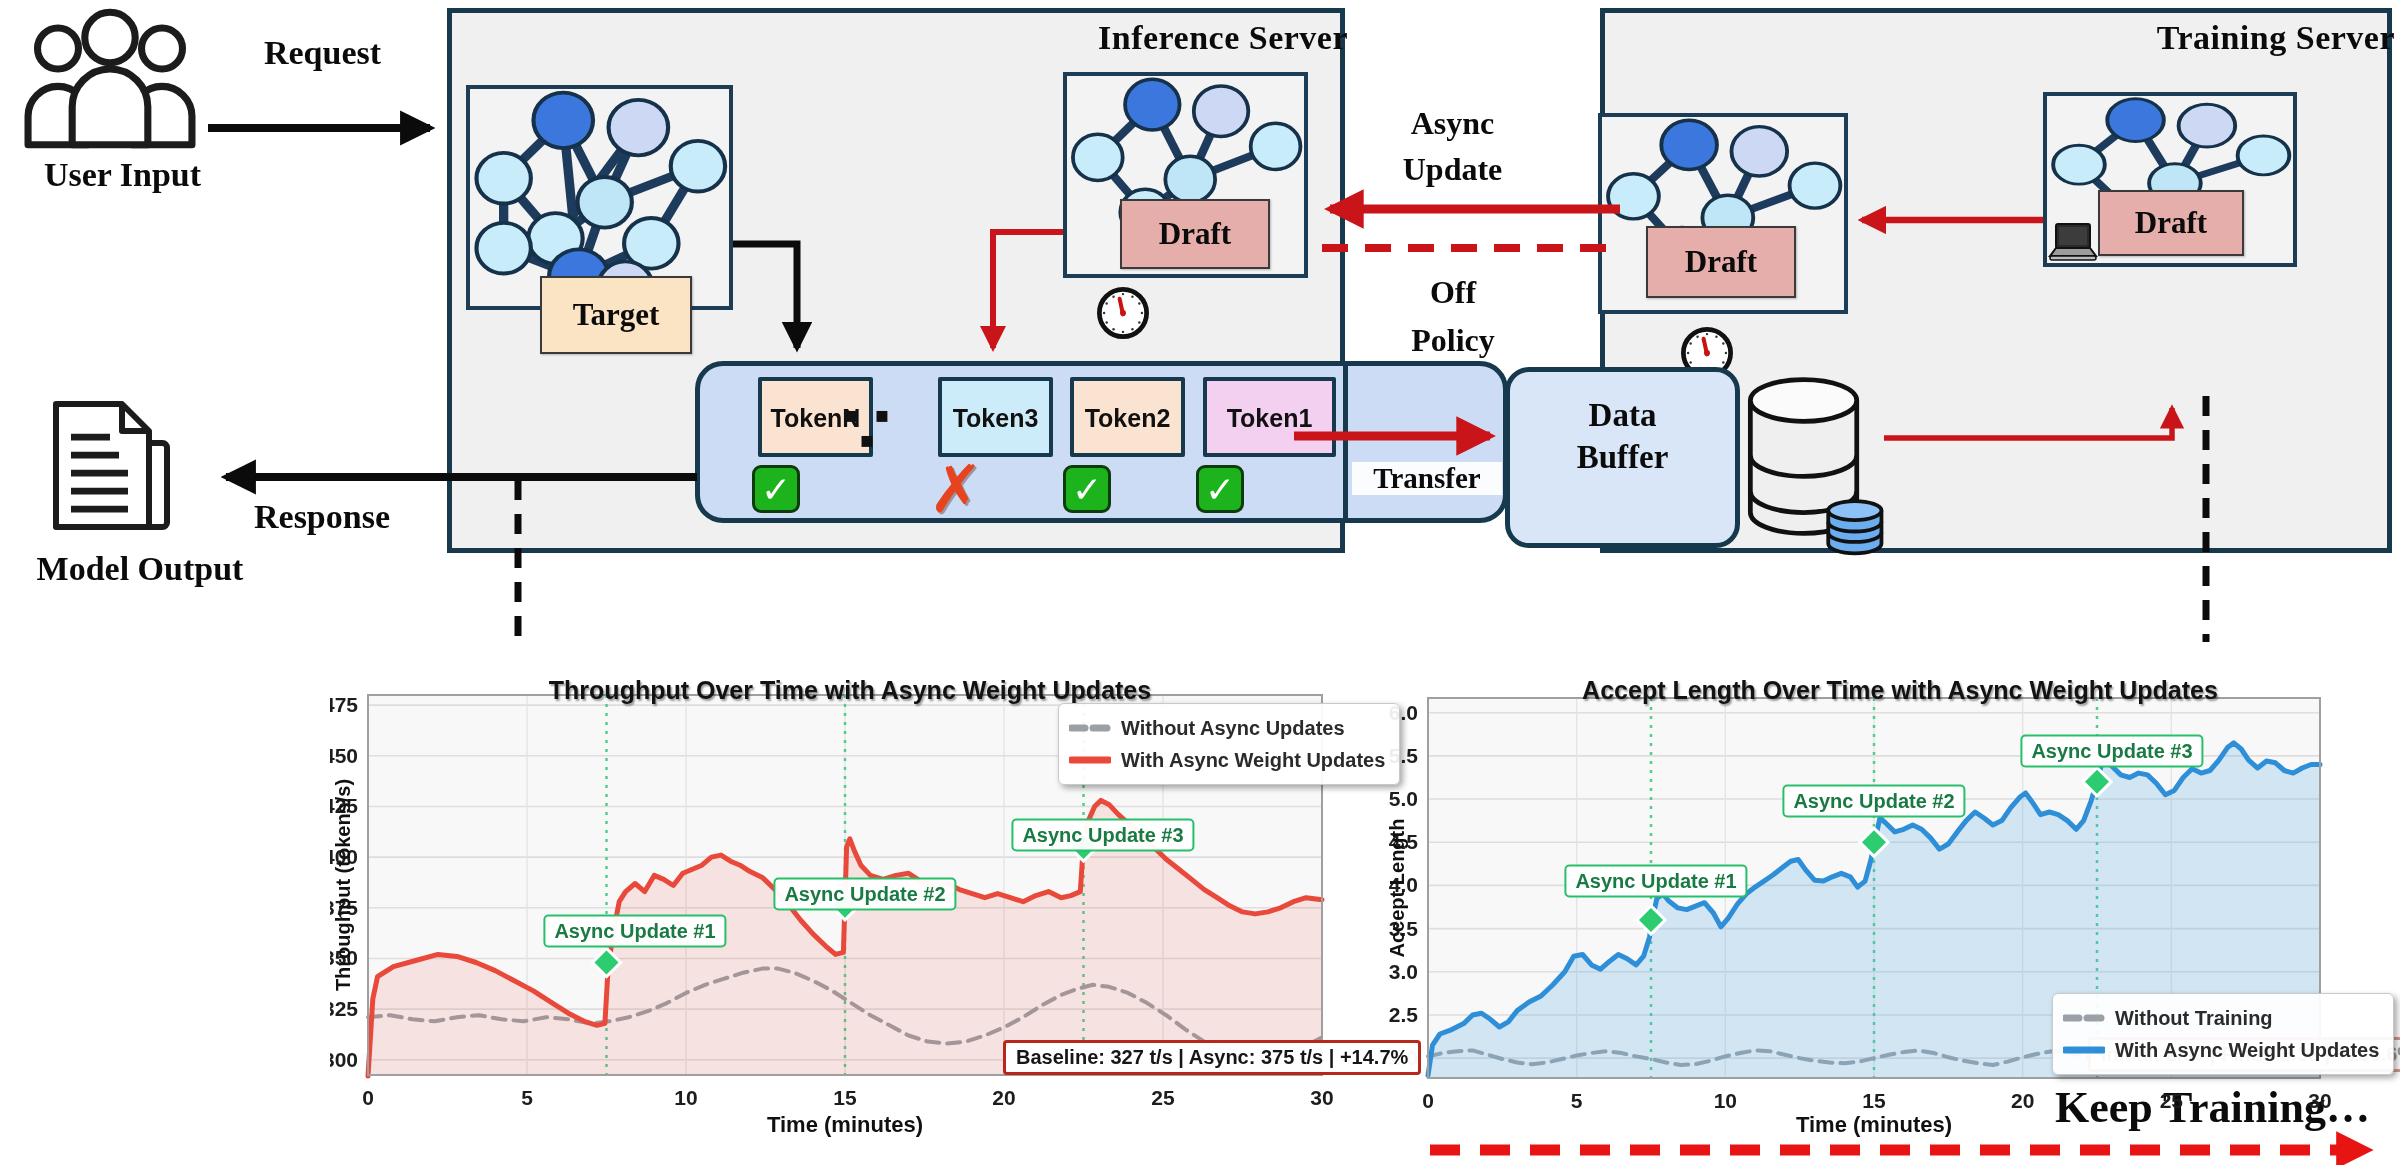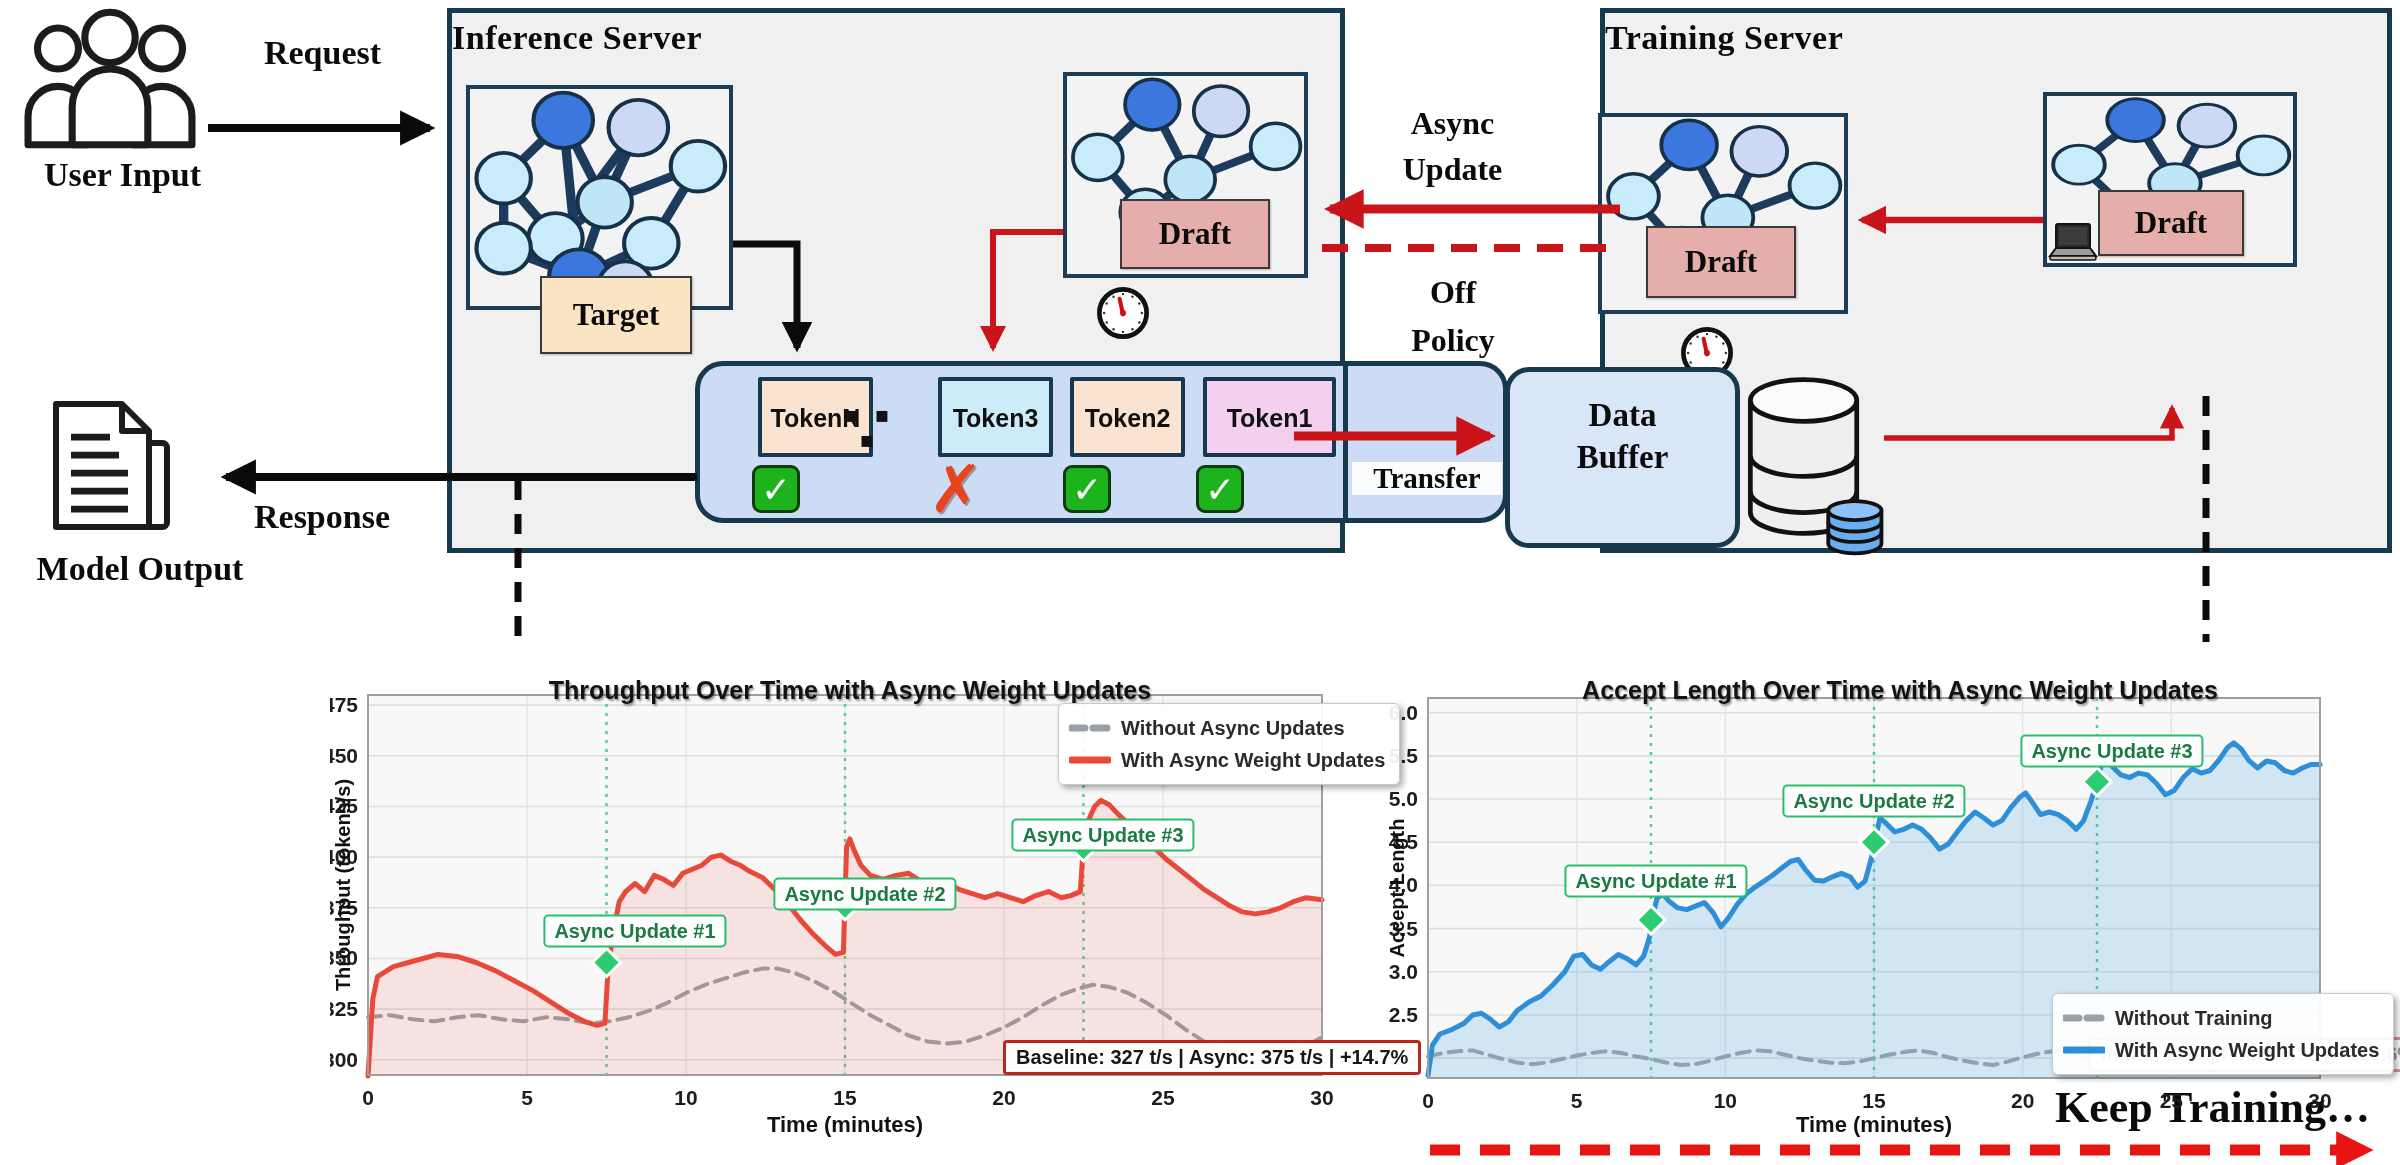--- a/index.html
+++ b/index.html
@@ -1,21 +1,21 @@
 <!DOCTYPE html>
 <html><head>
 <meta charset="utf-8">
 <style>
   html,body{margin:0;padding:0;background:#fff;}
   #stage{position:relative;width:2400px;height:1165px;background:#ffffff;overflow:hidden;
          font-family:"Liberation Serif","DejaVu Serif",serif;color:#111;}
   .abs{position:absolute;}
   .serif-b{font-family:"Liberation Serif","DejaVu Serif",serif;font-weight:bold;color:#0b0b0b;}
   .server{background:#f0f0f1;border:5px solid #16394e;box-sizing:border-box;}
-  .server-title{width:100%;text-align:left;font-size:34px;letter-spacing:.5px;}
+  .server-title{width:100%;text-align:right;font-size:34px;letter-spacing:.5px;margin-left:8px;}
   .netbox{background:#f3f3f4;border:4px solid #1d3c55;box-sizing:border-box;}
   .modelbox{box-sizing:border-box;border:2px solid #3a3a3a;text-align:center;
             font-size:31px;font-weight:bold;box-shadow:1px 1px 2px rgba(0,0,0,.25);}
   .token{box-sizing:border-box;border:4px solid #16394e;border-radius:2px;text-align:center;
          font-family:"Liberation Sans","DejaVu Sans",sans-serif;font-weight:bold;font-size:25px;color:#111;margin-left:40px;}
   .check{width:48px;height:48px;border-radius:9px;background:#1db31d;border:3px solid #0c3c0c;
          color:#fff;font-size:36px;font-weight:bold;text-align:center;line-height:44px;box-sizing:border-box;
          font-family:"DejaVu Sans",sans-serif;}
   .cross{color:#e8431f;font-size:66px;font-weight:bold;line-height:56px;text-align:center;
          font-family:"DejaVu Sans",sans-serif;text-shadow:2px 2px 0 rgba(60,20,0,.35);}

